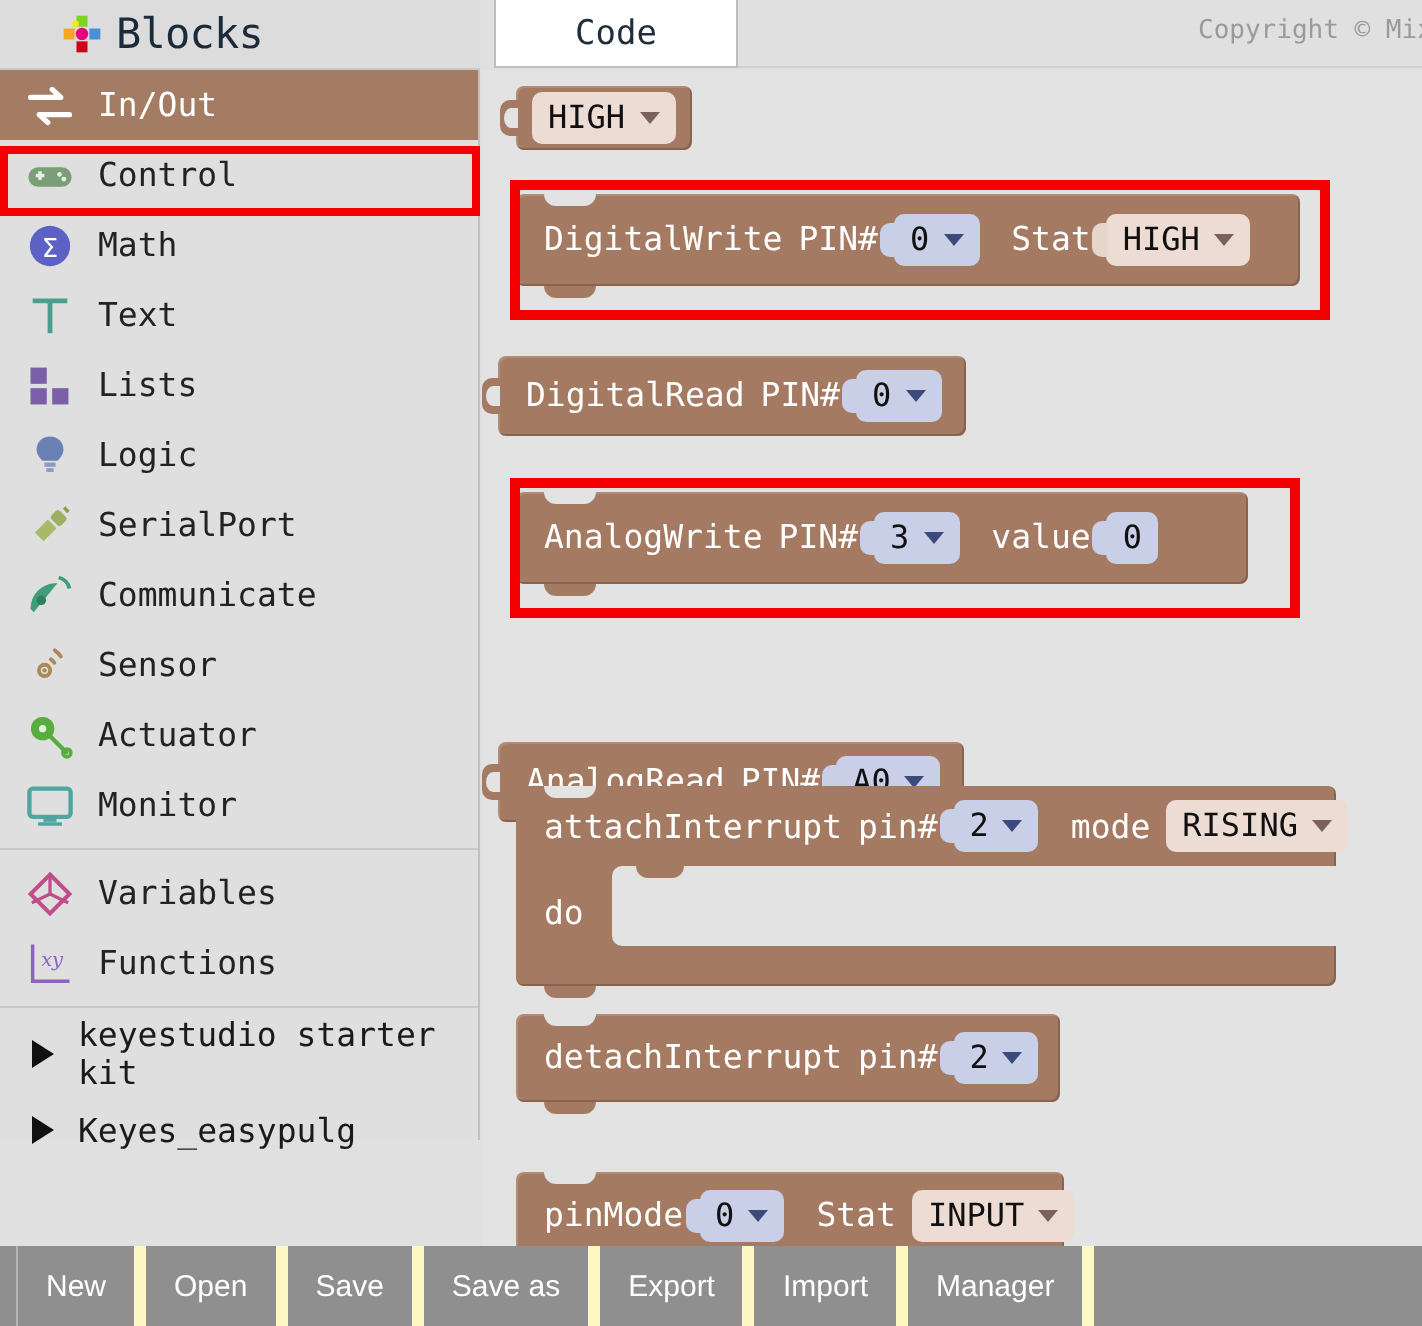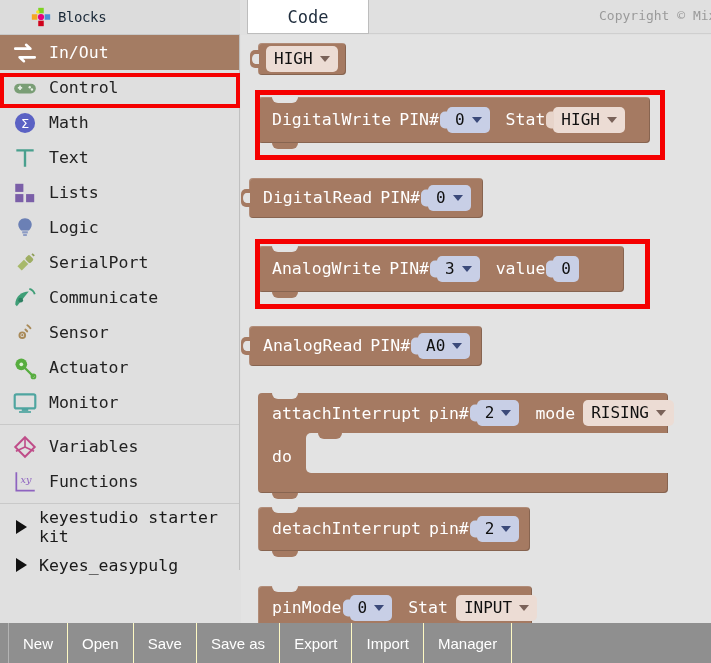--- a/index.html
+++ b/index.html
@@ -18,21 +18,21 @@
   }
   .blocks-brand {
     position: absolute; left: 0; top: 0; width: 240px; height: 35px;
     background: #dcdcdc;
     display: flex; align-items: center; padding-left: 30px; gap: 6px;
     border-bottom: 1px solid #c8c8c8;
   }
   .blocks-logo { width: 22px; height: 22px; display: block; flex: 0 0 auto; }
   .blocks-title {
     font-family: "DejaVu Sans Mono", monospace;
-    font-size: 14px; color: #1c2b3a; letter-spacing: -0.4px;
+    font-size: 21px; color: #1c2b3a; letter-spacing: -0.4px;
   }
   .code-tab {
     position: absolute; left: 247px; top: 0; width: 122px; height: 34px;
     background: #ffffff;
     border: 1px solid #bdbdbd; border-top: none;
     display: flex; align-items: center; justify-content: center;
     font-size: 17px; color: #1f2d3d;
     font-family: "DejaVu Sans Mono", monospace;
   }
   .copyright {
@@ -199,21 +199,21 @@
   
   .toolbar {
     position: absolute; left: 0; bottom: 0; width: 711px; height: 40px;
     background: #8f8f8f;
     display: flex; align-items: stretch;
   }
   .tb-btn {
     display: flex; align-items: center; justify-content: center;
     padding: 0 14px; color: #ffffff; font-size: 15px;
     font-family: "Liberation Sans", sans-serif;
-    border-right: 1px solid #fef9c3;
+    border-right: 6px solid #fef9c3;
     cursor: pointer;
   }
   .tb-btn:first-child { border-left: 1px solid #b4b4b4; margin-left: 8px; }
 </style>
 </head>
 <body>
 
 <div id="app">
 
   <div class="header">
@@ -425,21 +425,21 @@
         <span class="socket">
           <span class="field">
             <span class="val">0</span>
           </span>
         </span>
       </div>
     </div>
     <div class="hl-box" style="left:14px; top:204px; width:395px; height:70px;"></div>
 
     <div class="blk-wrap" style="left:8px; top:291px;">
-      <div class="block" style="height:40px;">
+      <div class="block" style="height:40px;margin-top:45px;">
         <span class="plug-left"></span>
         <span class="txt">AnalogRead</span>
         <span class="txt" style="margin-left:8px;">PIN#</span>
         <span class="socket">
           <span class="field">
             <span class="val">A0</span>
             <span class="caret"></span>
           </span>
         </span>
       </div>

